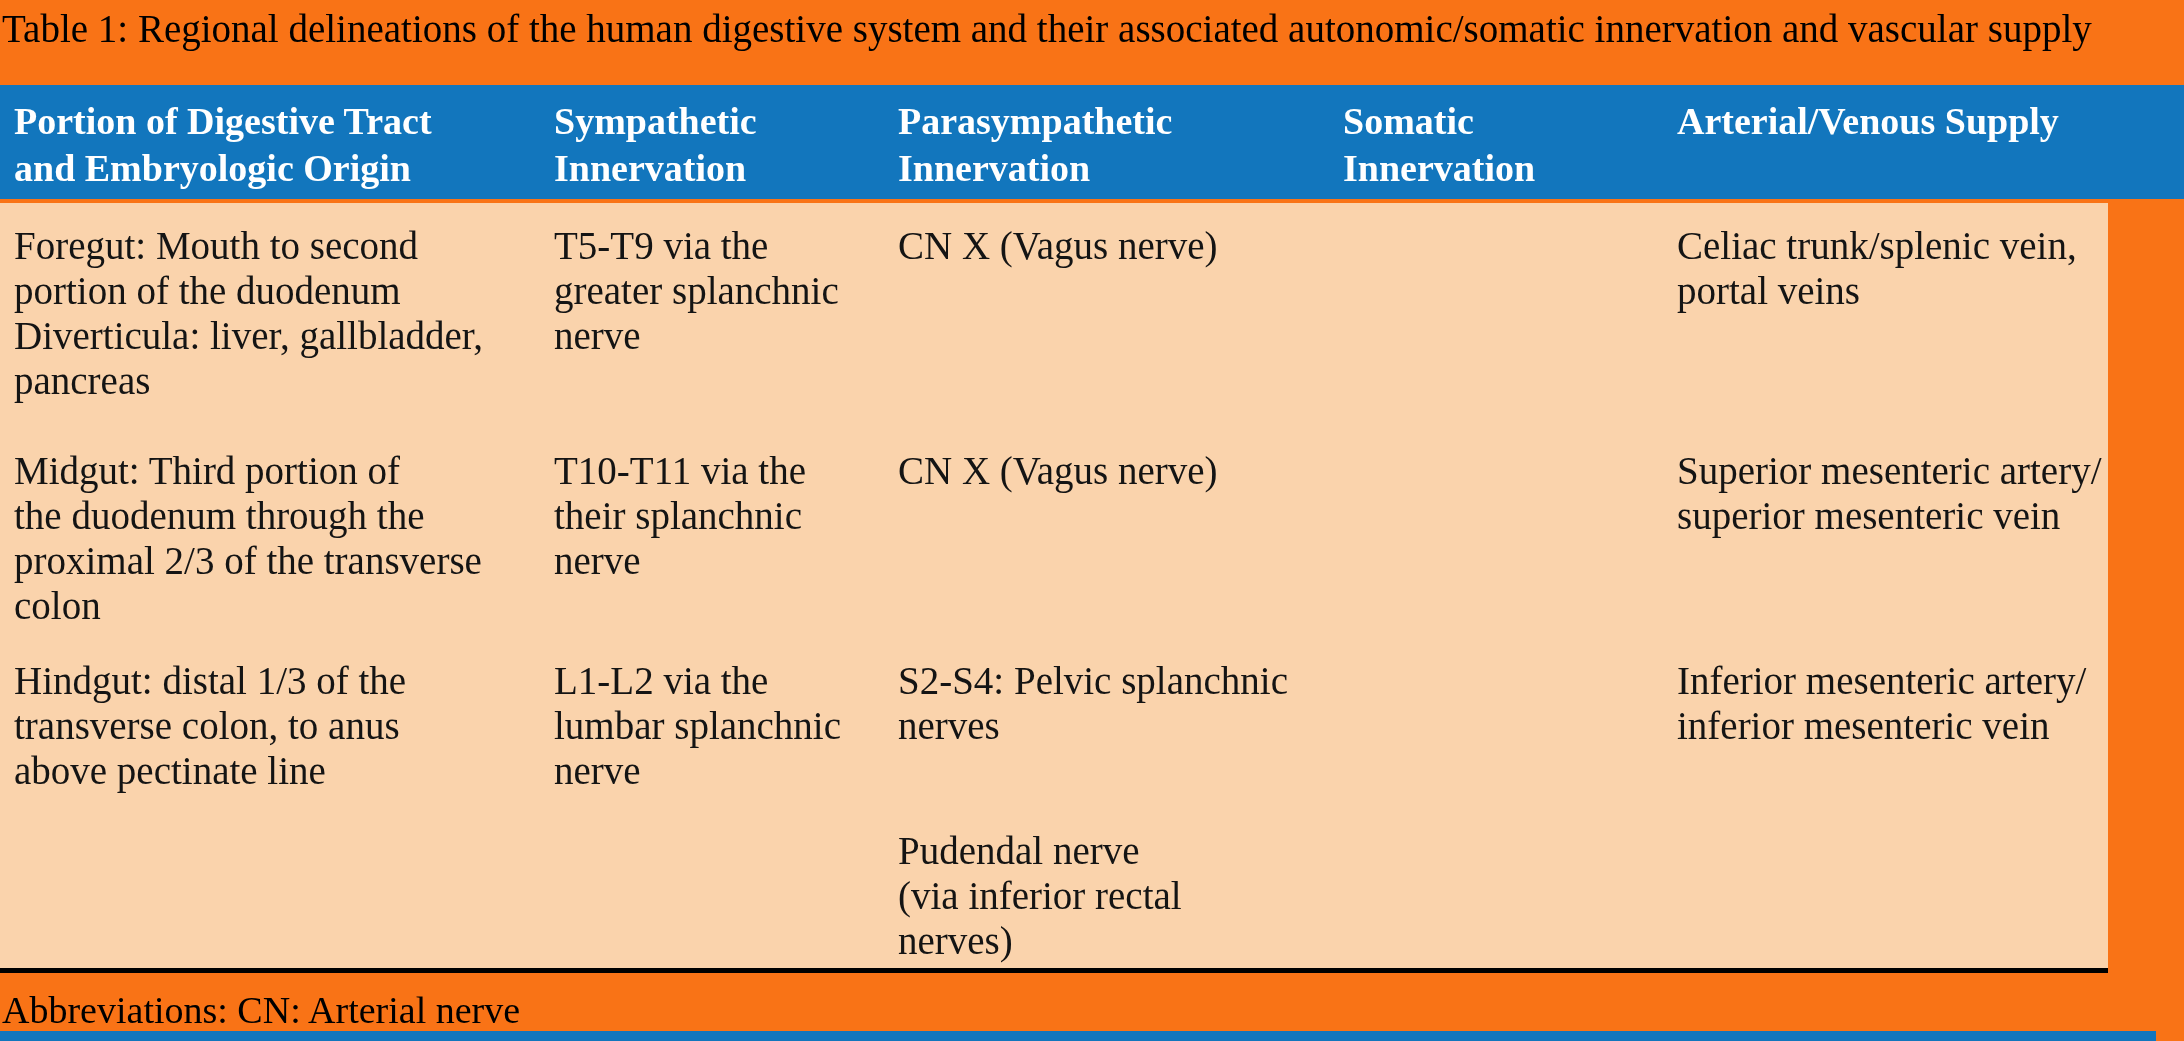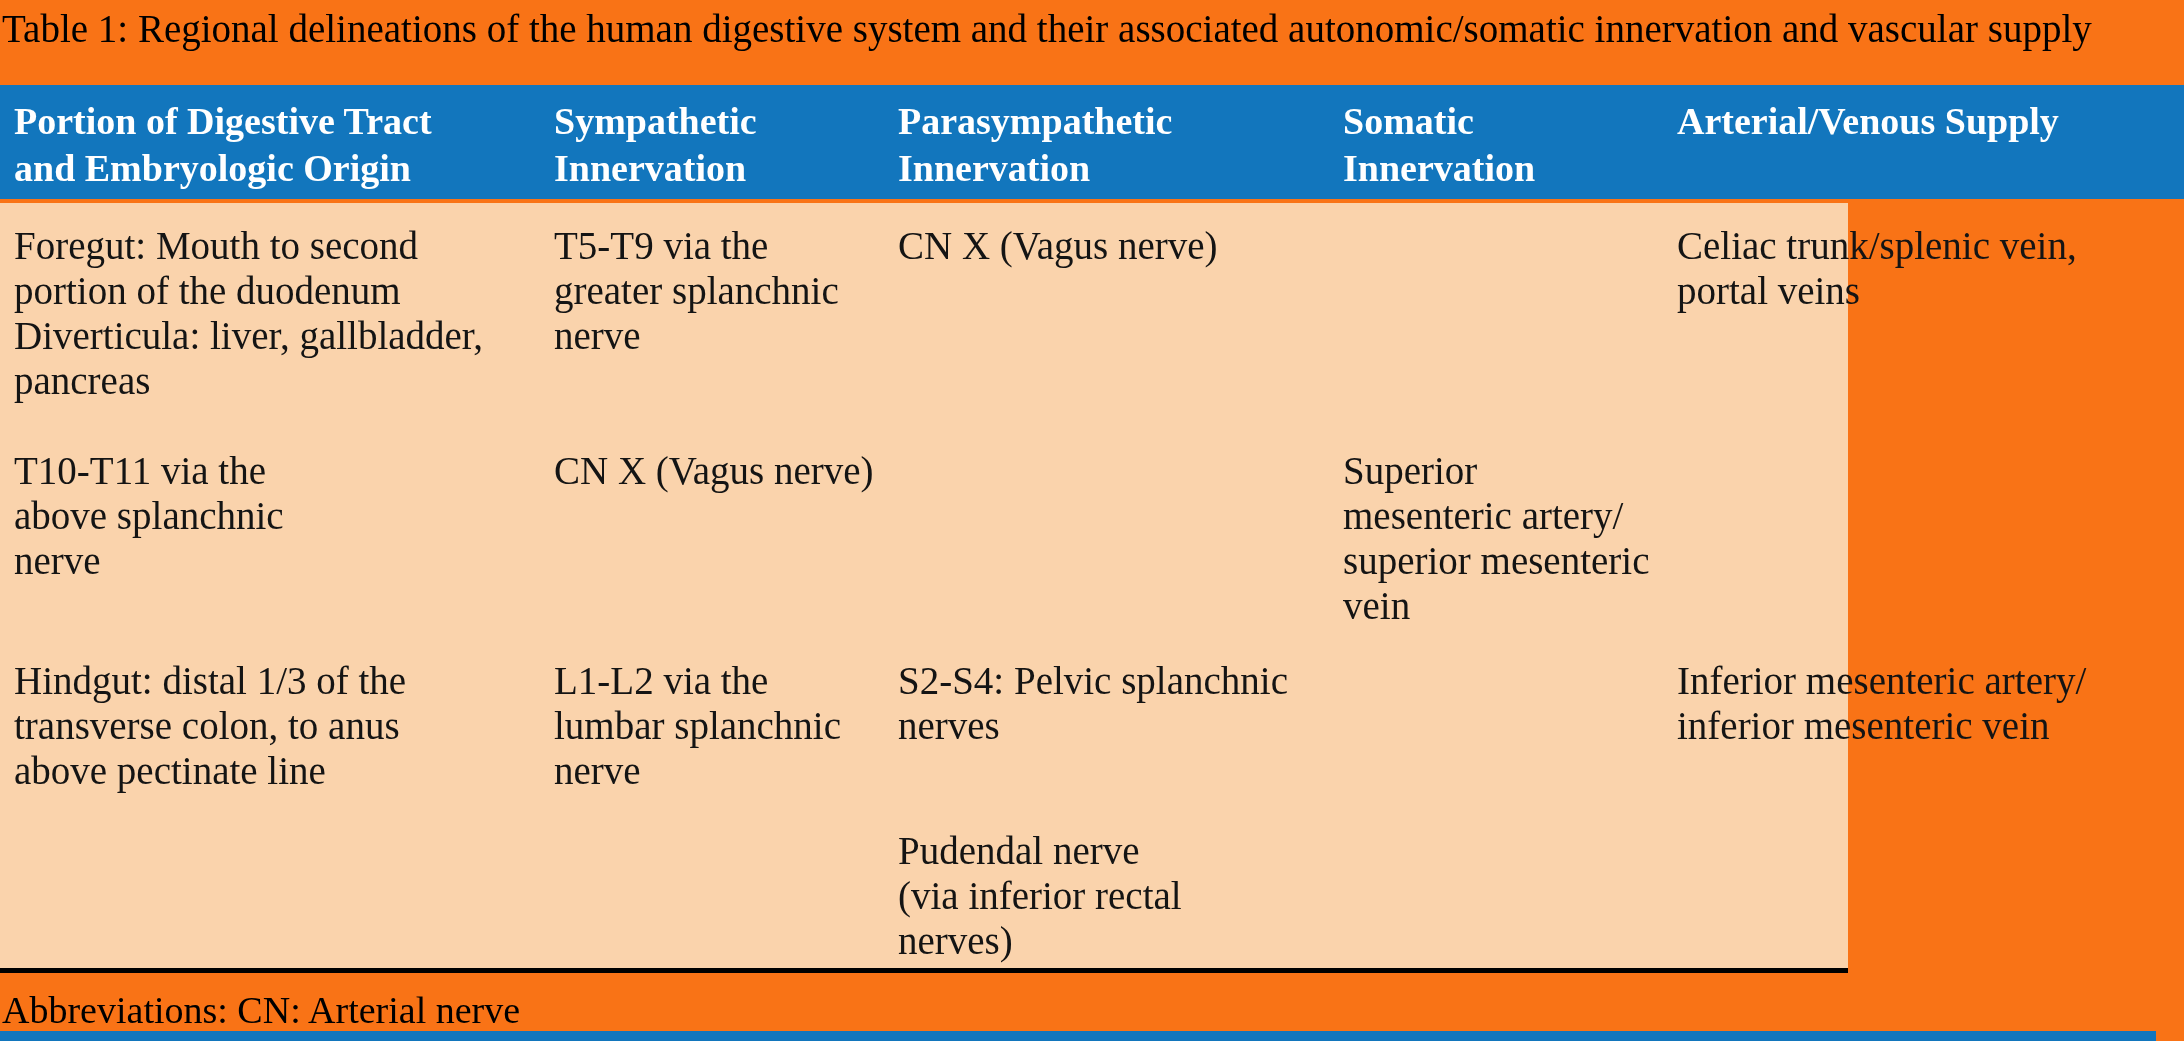--- a/index.html
+++ b/index.html
@@ -16,21 +16,21 @@
   .thead{
     position:absolute;top:85px;left:0;width:2184px;height:114px;
     background:var(--header-bg,#1276BD);
   }
   .th{
     padding:13px 10px 11px 14px;
     font-weight:bold;font-size:38px;line-height:47px;
     color:var(--header-text,#ffffff);white-space:pre-line;
   }
   .tbody{
-    position:absolute;top:203px;left:0;width:1848px;
+    position:absolute;top:203px;left:0;width:2108px;
     background:var(--body-bg,#FAD3AC);
     border-bottom:5px solid var(--rule-black,#000000);
   }
   .td{
     padding:20px 8px 0 14px;
     font-size:39px;line-height:45px;white-space:pre-line;
   }
   .r1 .td{min-height:205px;}
   .r2 .td{min-height:190px;}
   .r3 .td{min-height:150px;}
@@ -73,22 +73,26 @@
       <div class="td">T5-T9 via the
 greater splanchnic
 nerve</div>
       <div class="td">CN X (Vagus nerve)</div>
       <div class="td"></div>
       <div class="td">Celiac trunk/splenic vein,
 portal veins</div>
     </div>
 
     <div class="grid r2">
+      <div class="td">Midgut: Third portion of
+the duodenum through the
+proximal 2/3 of the transverse
+colon</div>
       <div class="td">T10-T11 via the
-above splanchnic
+their splanchnic
 nerve</div>
       <div class="td">CN X (Vagus nerve)</div>
       <div class="td"></div>
       <div class="td">Superior mesenteric artery/
 superior mesenteric vein</div>
     </div>
 
     <div class="grid r3">
       <div class="td">Hindgut: distal 1/3 of the
 transverse colon, to anus

